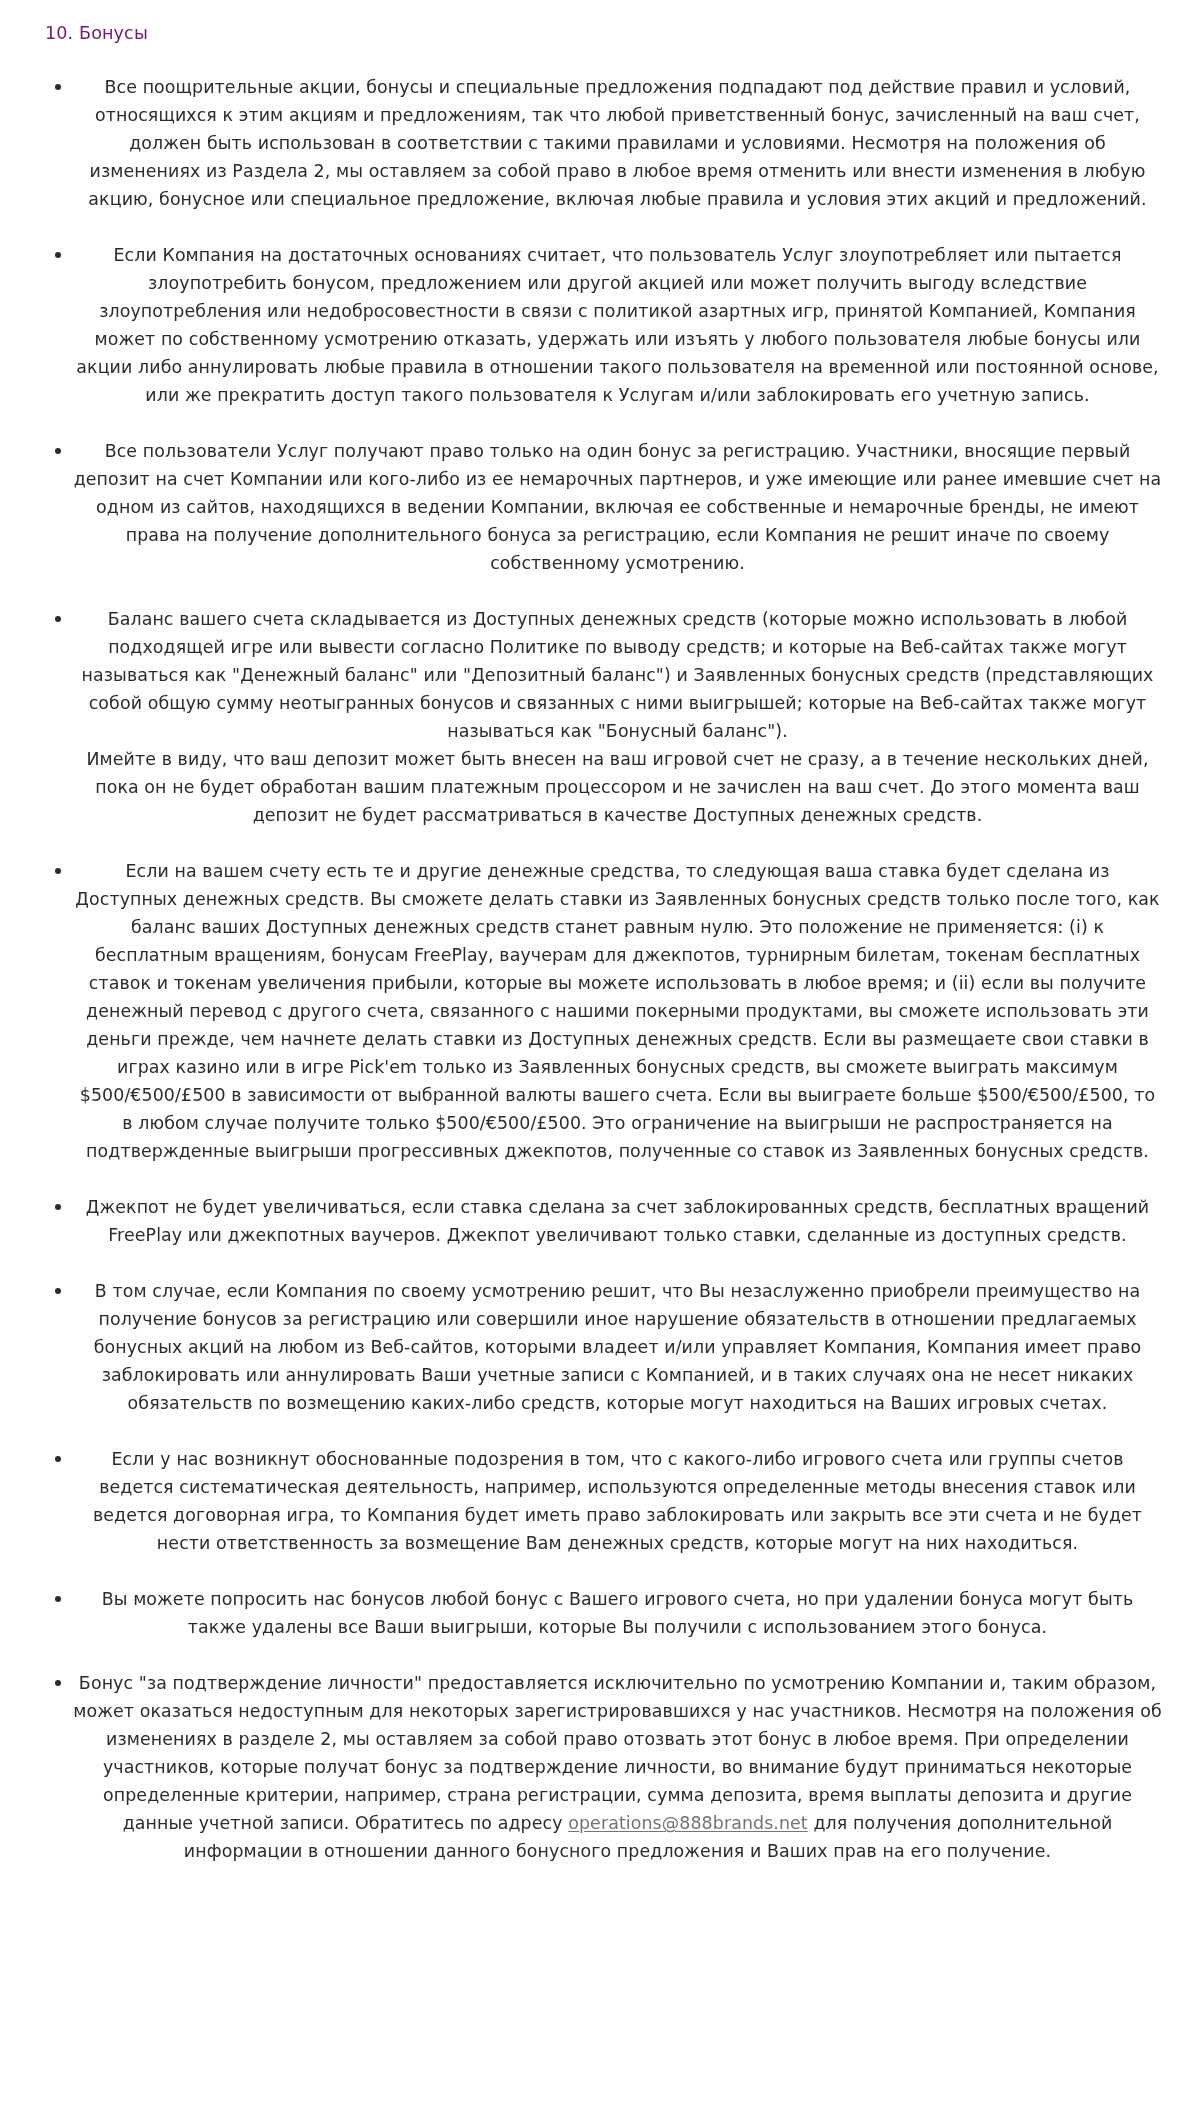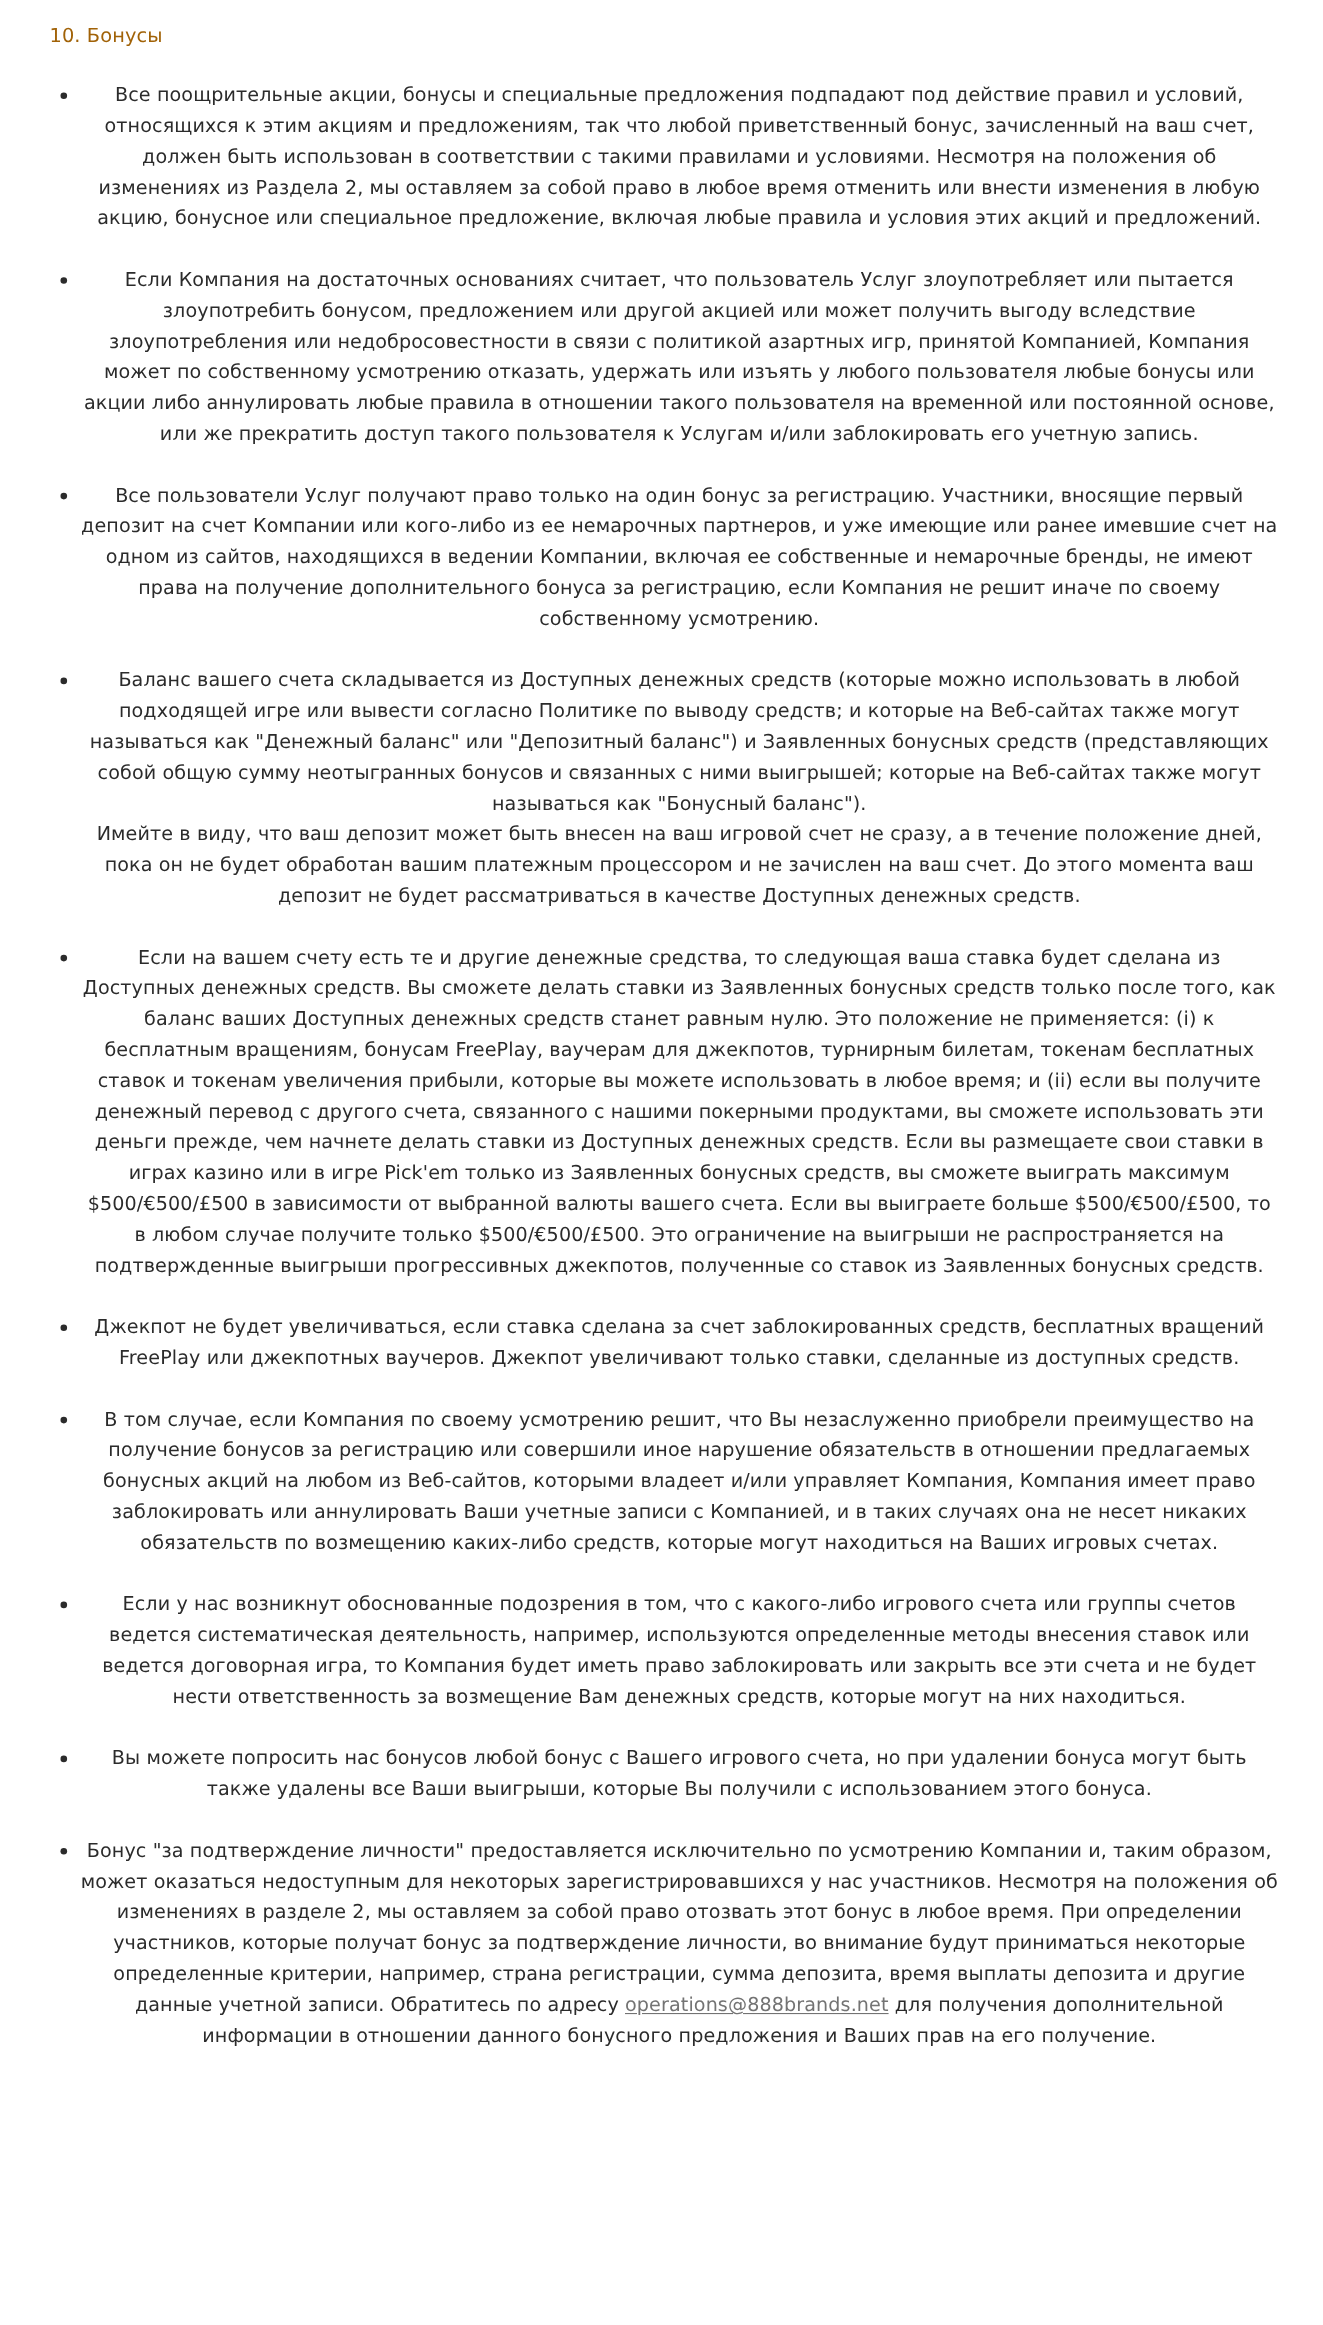--- a/index.html
+++ b/index.html
@@ -19,21 +19,21 @@
     .page {
       padding: 18px 40px 20px 45px;
       box-sizing: border-box;
       width: 1203px;
     }
     .section-title {
       margin: 0 0 25px 0;
       font-size: 17.6px;
       font-weight: normal;
       line-height: 30px;
-      color: #a16207;
+      color: #701a75;
     }
     ul.bonus-list {
       list-style: none;
       margin: 0;
       padding: 0 0 0 27px;
     }
     ul.bonus-list li {
       position: relative;
       margin: 0 0 28px 0;
       padding: 0;
@@ -71,21 +71,21 @@
       <span class="bullet"></span>
       <span class="para">Если Компания на достаточных основаниях считает, что пользователь Услуг злоупотребляет или пытается злоупотребить бонусом, предложением или другой акцией или может получить выгоду вследствие злоупотребления или недобросовестности в связи с политикой азартных игр, принятой Компанией, Компания может по собственному усмотрению отказать, удержать или изъять у любого пользователя любые бонусы или акции либо аннулировать любые правила в отношении такого пользователя на временной или постоянной основе, или же прекратить доступ такого пользователя к Услугам и/или заблокировать его учетную запись.</span>
     </li>
     <li>
       <span class="bullet"></span>
       <span class="para">Все пользователи Услуг получают право только на один бонус за регистрацию. Участники, вносящие первый депозит на счет Компании или кого-либо из ее немарочных партнеров, и уже имеющие или ранее имевшие счет на одном из сайтов, находящихся в ведении Компании, включая ее собственные и немарочные бренды, не имеют права на получение дополнительного бонуса за регистрацию, если Компания не решит иначе по своему собственному усмотрению.</span>
     </li>
     <li>
       <span class="bullet"></span>
       <span class="para">Баланс вашего счета складывается из Доступных денежных средств (которые можно использовать в любой подходящей игре или вывести согласно Политике по выводу средств; и которые на Веб-сайтах также могут называться как "Денежный баланс" или "Депозитный баланс") и Заявленных бонусных средств (представляющих собой общую сумму неотыгранных бонусов и связанных с ними выигрышей; которые на Веб-сайтах также могут называться как "Бонусный баланс").</span>
-      <span class="para">Имейте в виду, что ваш депозит может быть внесен на ваш игровой счет не сразу, а в течение положение дней, пока он не будет обработан вашим платежным процессором и не зачислен на ваш счет. До этого момента ваш депозит не будет рассматриваться в качестве Доступных денежных средств.</span>
+      <span class="para">Имейте в виду, что ваш депозит может быть внесен на ваш игровой счет не сразу, а в течение нескольких дней, пока он не будет обработан вашим платежным процессором и не зачислен на ваш счет. До этого момента ваш депозит не будет рассматриваться в качестве Доступных денежных средств.</span>
     </li>
     <li>
       <span class="bullet"></span>
       <span class="para">Если на вашем счету есть те и другие денежные средства, то следующая ваша ставка будет сделана из Доступных денежных средств. Вы сможете делать ставки из Заявленных бонусных средств только после того, как баланс ваших Доступных денежных средств станет равным нулю. Это положение не применяется: (i) к бесплатным вращениям, бонусам FreePlay, ваучерам для джекпотов, турнирным билетам, токенам бесплатных ставок и токенам увеличения прибыли, которые вы можете использовать в любое время; и (ii) если вы получите денежный перевод с другого счета, связанного с нашими покерными продуктами, вы сможете использовать эти деньги прежде, чем начнете делать ставки из Доступных денежных средств. Если вы размещаете свои ставки в играх казино или в игре Pick'em только из Заявленных бонусных средств, вы сможете выиграть максимум $500/€500/£500 в зависимости от выбранной валюты вашего счета. Если вы выиграете больше $500/€500/£500, то в любом случае получите только $500/€500/£500. Это ограничение на выигрыши не распространяется на подтвержденные выигрыши прогрессивных джекпотов, полученные со ставок из Заявленных бонусных средств.</span>
     </li>
     <li>
       <span class="bullet"></span>
       <span class="para">Джекпот не будет увеличиваться, если ставка сделана за счет заблокированных средств, бесплатных вращений FreePlay или джекпотных ваучеров. Джекпот увеличивают только ставки, сделанные из доступных средств.</span>
     </li>
     <li>

